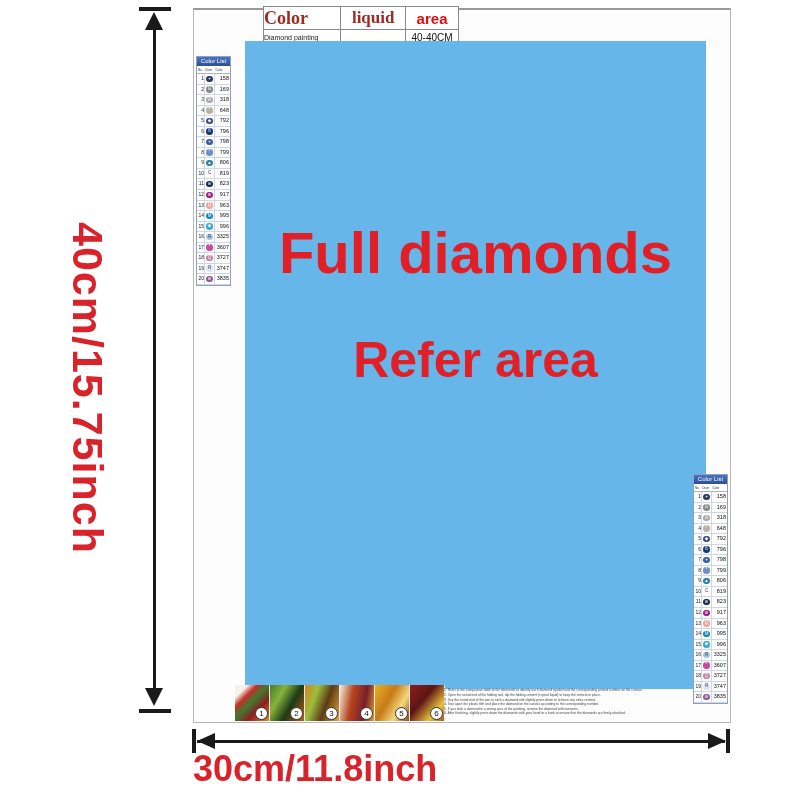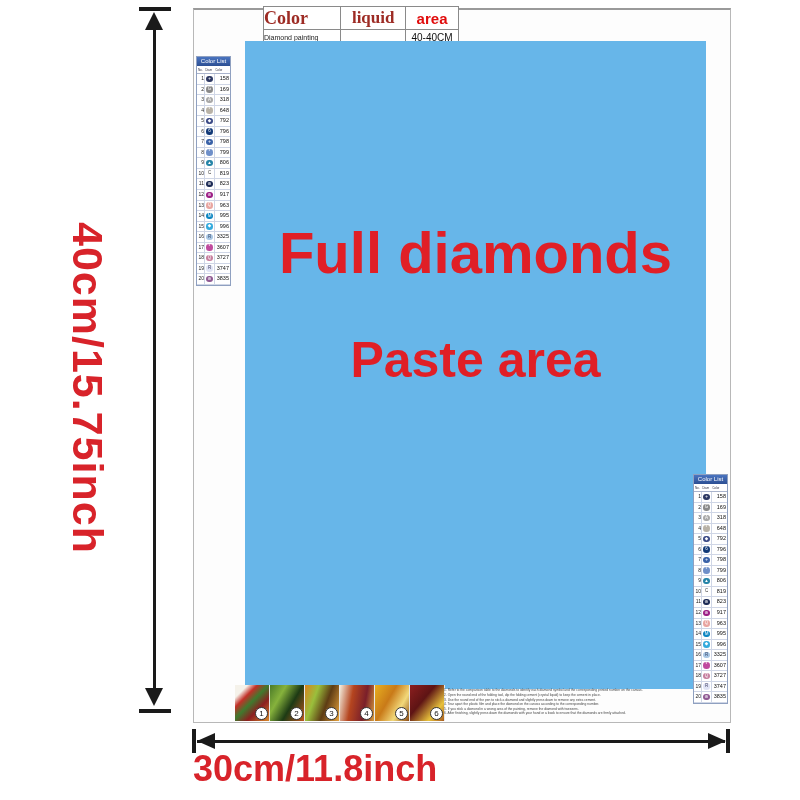--- a/index.html
+++ b/index.html
@@ -98,21 +98,21 @@
     <tr>
       <td class="td-item">Diamond painting</td>
       <td class="td-item"></td>
       <td class="td-size">40-40CM</td>
     </tr>
   </tbody>
     </table>
 
   <div class="paste">
     <div class="paste-line1">Full diamonds</div>
-    <div class="paste-line2">Paste area</div>
+    <div class="paste-line2">Refer area</div>
   </div>
 
   <div class="clist clist-left">
     <div class="clist-title">Color List</div>
     <div class="clist-cols">
         <span class="c0">No.</span>
         <span class="c1">Diamond</span>
         <span class="c2">Color</span>
       </div>
     <div class="clist-rows">

